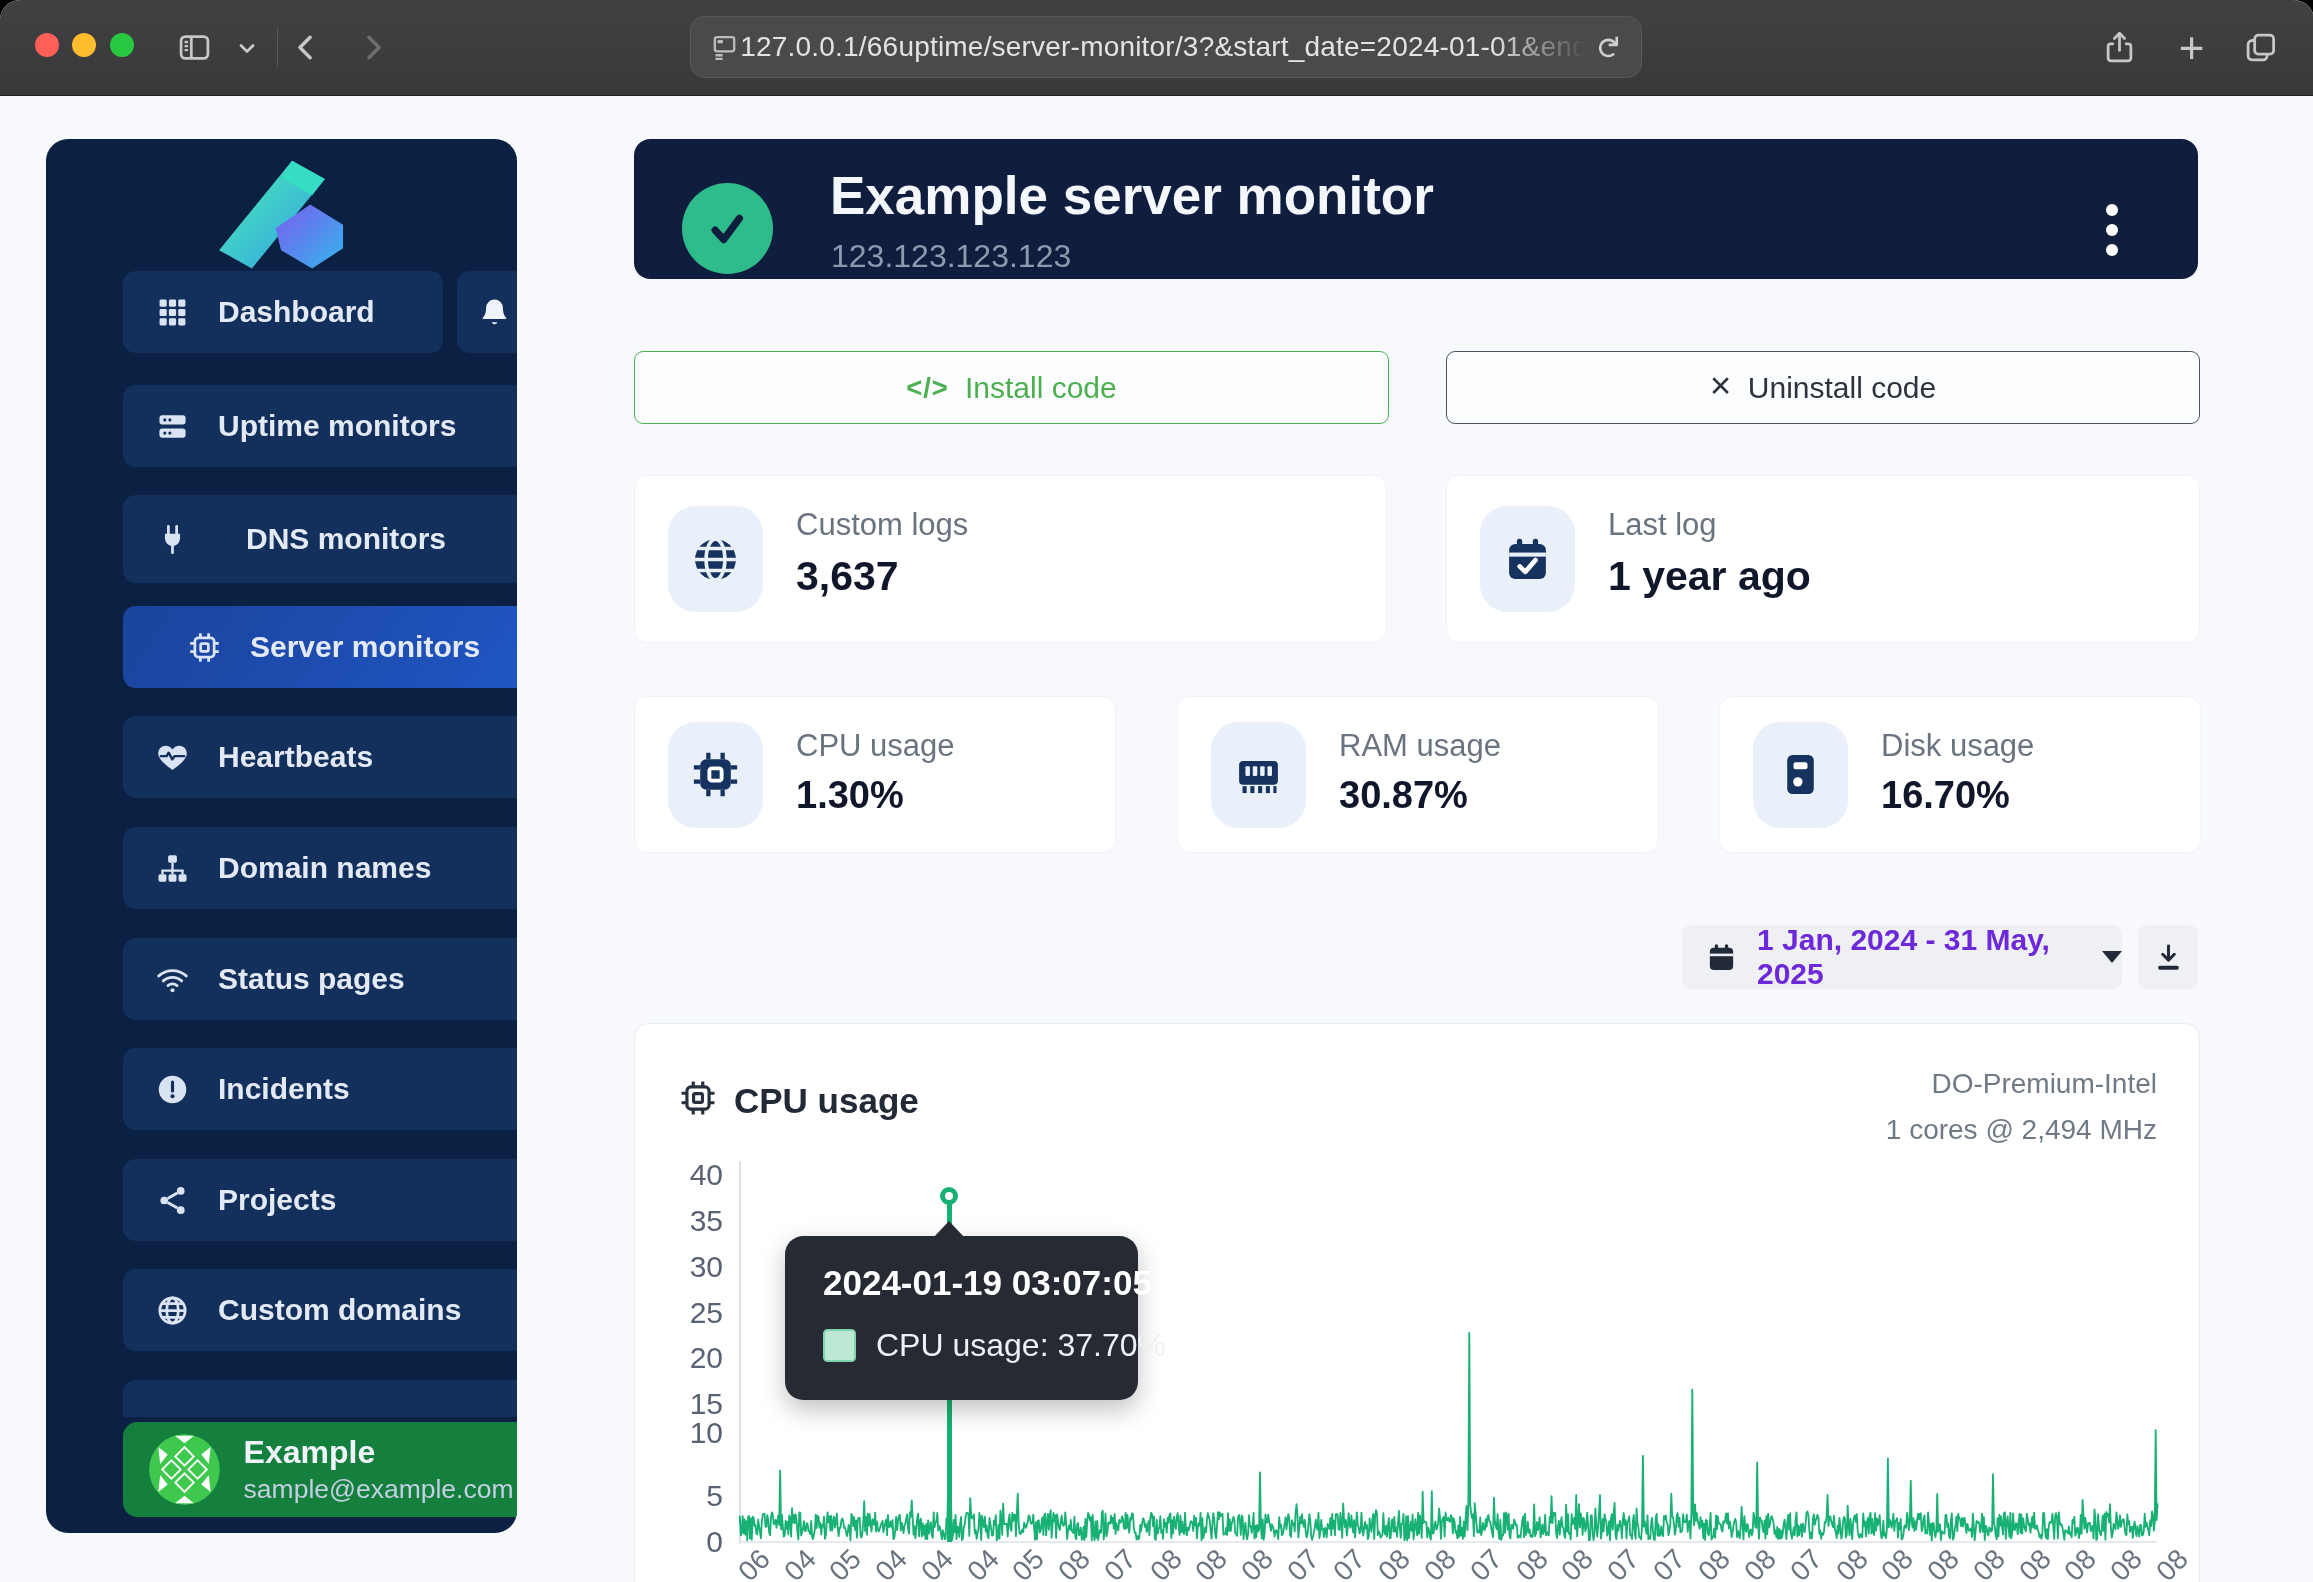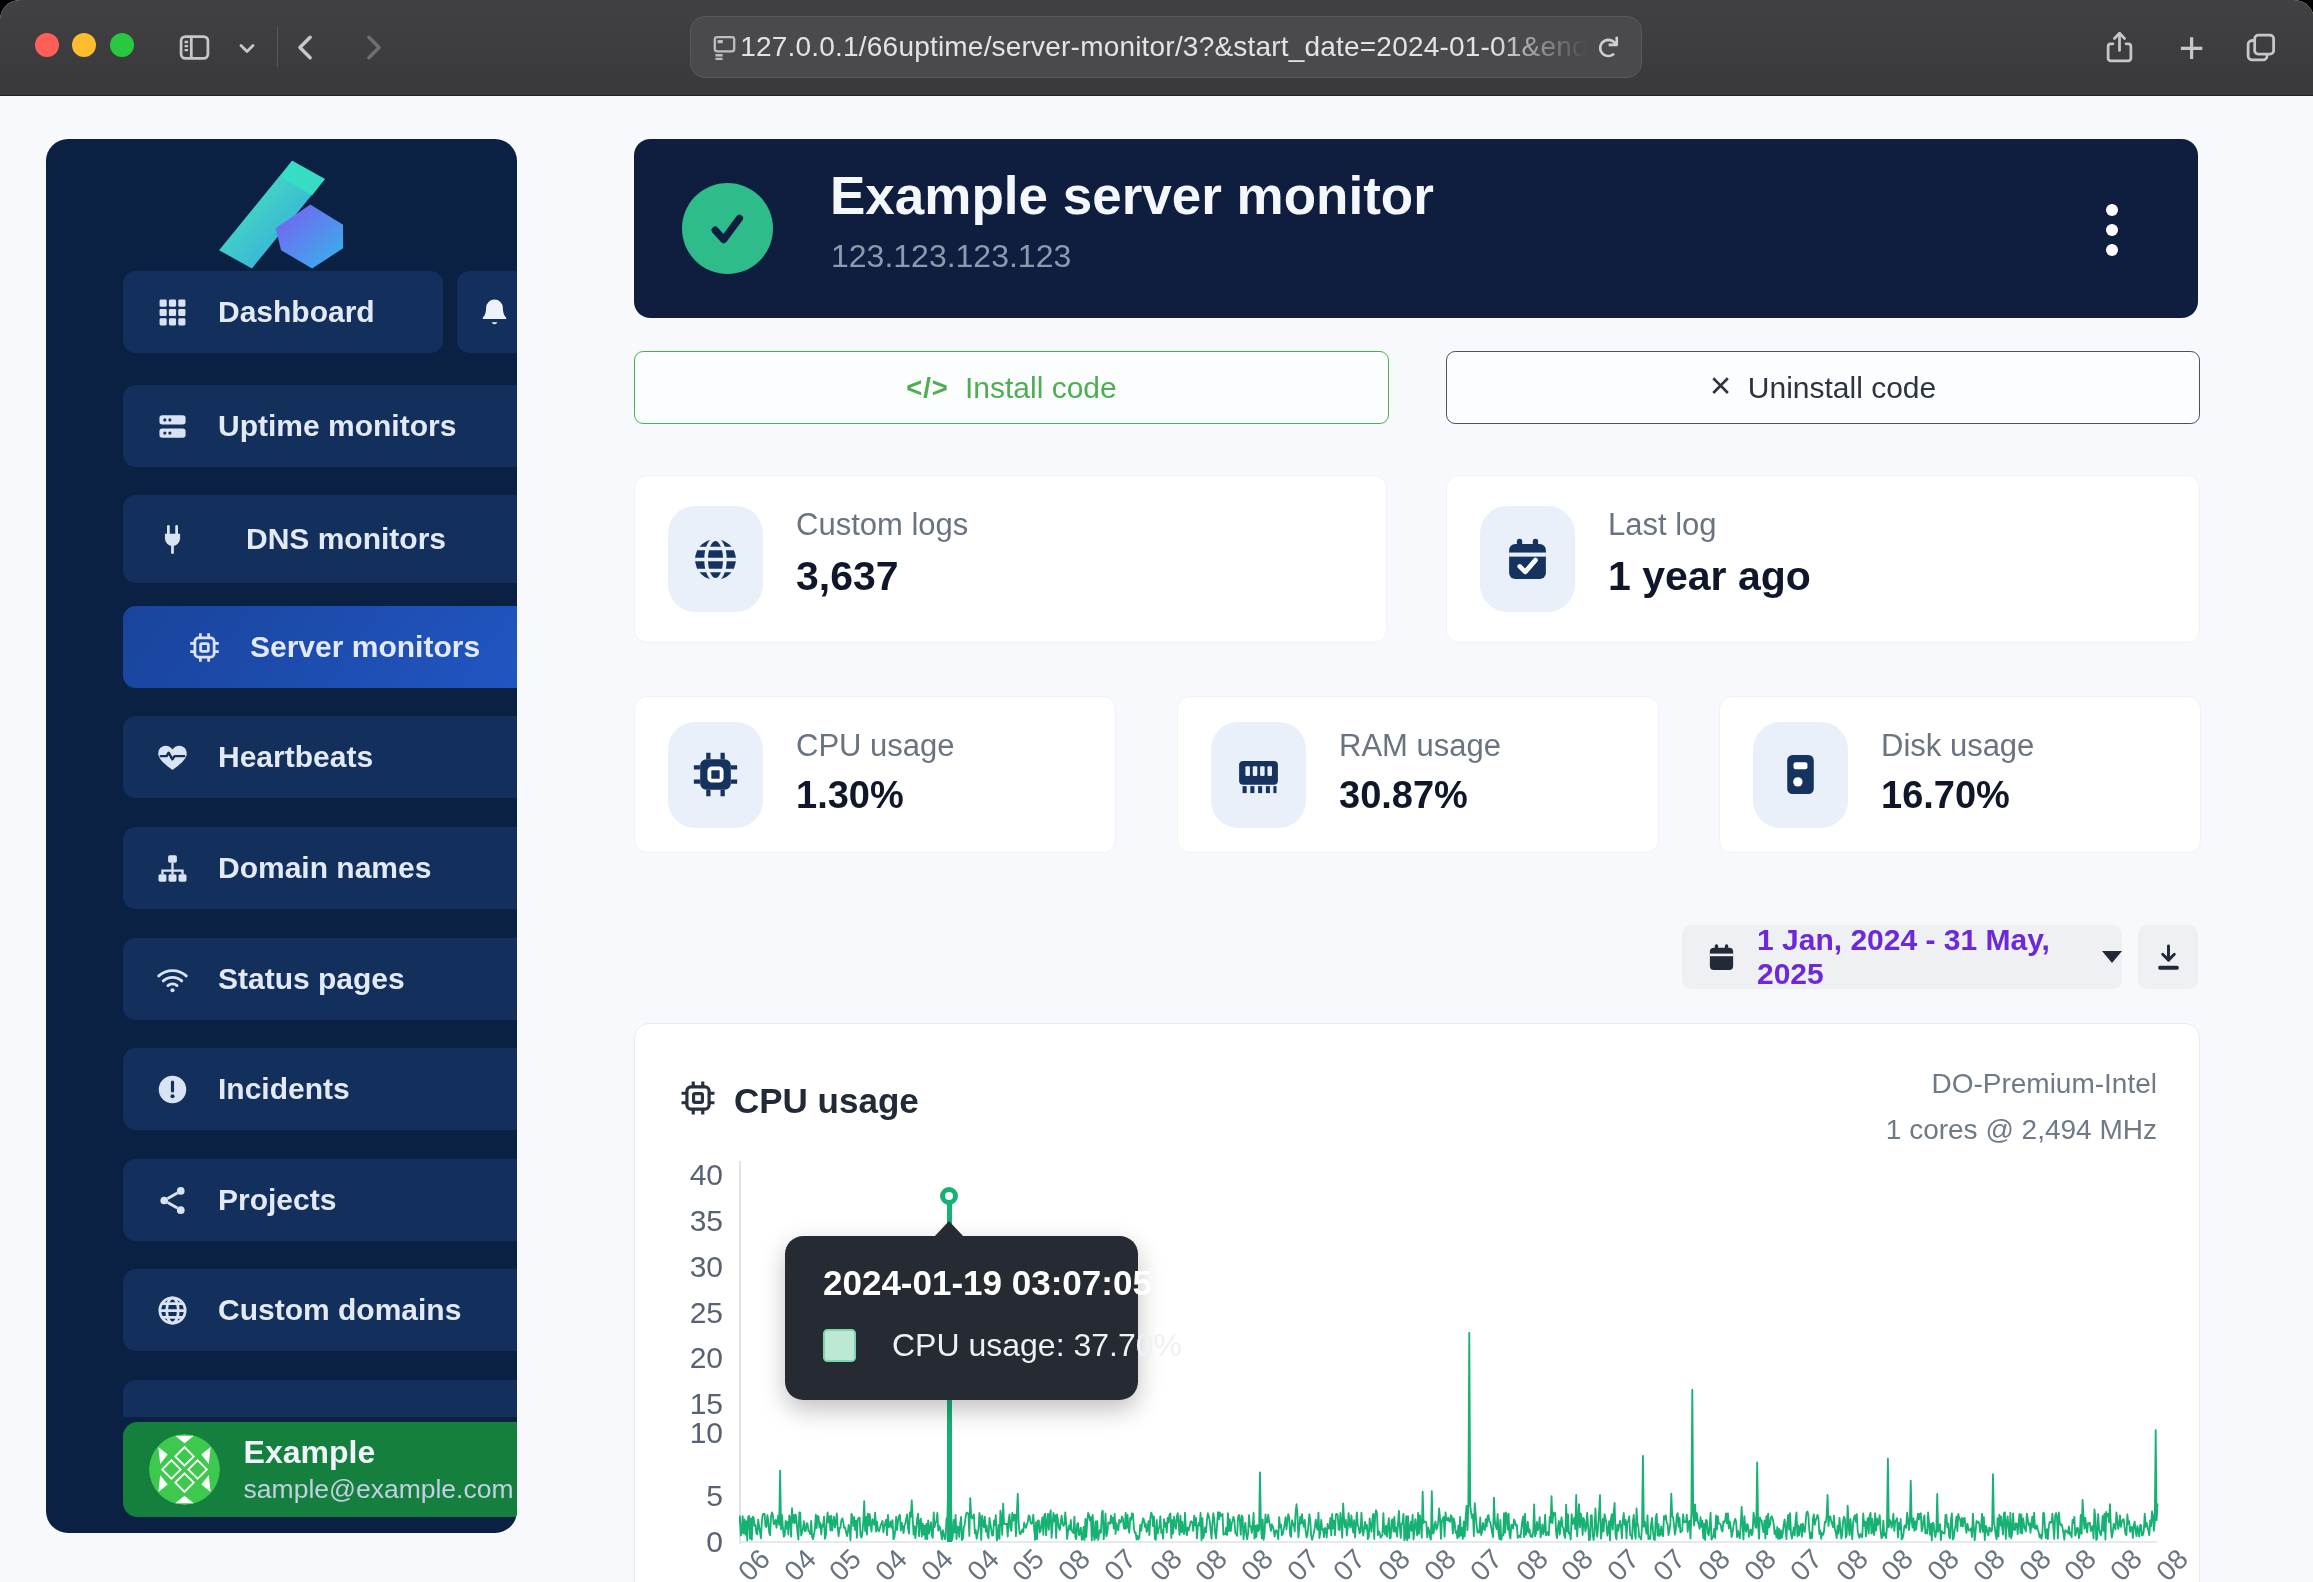--- a/index.html
+++ b/index.html
@@ -38,21 +38,21 @@
   .bellbtn{position:absolute;left:411px;top:132px;width:75px;height:82px;border-radius:12.8px;background:#13305c;
            display:flex;align-items:center;justify-content:center;color:#eef3fb;}
   .bellbtn svg{width:31px;height:31px;}
   .partial-item{position:absolute;left:77px;top:1241px;width:409px;height:37px;border-radius:12.8px 12.8px 0 0;background:#13305c;}
   .usercard{position:absolute;left:77px;top:1283px;width:409px;height:95px;border-radius:14.6px;background:#15803d;
             display:flex;align-items:center;}
   .avatar{width:71px;height:71px;border-radius:50%;margin:0 24px 0 25.6px;flex:0 0 auto;overflow:hidden;}
   .uname{font-size:32px;font-weight:700;color:#f0f4fa;line-height:1.25;}
   .umail{font-size:26.5px;color:#c3cfe2;line-height:1.3;}
   
-  .hcard{position:absolute;left:634px;top:43px;width:1564px;height:179px;border-radius:16.4px;background:#0f1d3f;}
+  .hcard{position:absolute;left:634px;top:43px;width:1564px;height:140px;border-radius:16.4px;background:#0f1d3f;}
   .hcheck{position:absolute;left:48px;top:44px;width:91px;height:91px;border-radius:50%;background:#2ebd8a;
           display:flex;align-items:center;justify-content:center;}
   .hcheck svg{width:51px;height:51px;}
   .htitle{position:absolute;left:196px;top:25.6px;font-size:53px;font-weight:700;color:#f4f7fb;}
   .hsub{position:absolute;left:197px;top:99px;font-size:32px;color:#8e99ad;}
   .kebab{position:absolute;right:68px;top:62px;width:37px;height:58px;display:flex;flex-direction:column;
          align-items:center;justify-content:center;gap:8.2px;cursor:pointer;}
   .kebab i{width:12px;height:12px;border-radius:50%;background:#fff;}
   .abtn{position:absolute;top:255px;height:71px;border-radius:9.1px;display:flex;align-items:center;
         justify-content:center;font-size:30px;gap:16.4px;cursor:pointer;background:#fcfdff;}
@@ -88,21 +88,21 @@
   .yaxis{position:absolute;left:104px;top:137px;width:1.8px;height:383px;background:#dfe3e9;}
   .xbase{position:absolute;left:104px;top:517px;width:1418px;height:1.8px;background:#e6e9ee;}
   .series{position:absolute;left:104px;top:137px;}
   .spike-line{position:absolute;width:4.6px;background:#16b173;}
   .spike-dot{position:absolute;width:18.3px;height:18.3px;border-radius:50%;background:#fff;border:5.5px solid #16b173;box-sizing:border-box;}
   .ttip{position:absolute;left:150px;top:212px;width:353px;height:164px;border-radius:18.3px;background:#262b33;
         box-shadow:0 9.1px 24px rgba(10,15,25,.25);}
   .ttip .arrow{position:absolute;top:-15.5px;width:0;height:0;border-left:15.5px solid transparent;
                border-right:15.5px solid transparent;border-bottom:16.4px solid #262b33;}
   .ttip-title{position:absolute;left:38px;top:27.4px;font-size:35px;font-weight:700;color:#fff;white-space:nowrap;}
-  .ttip-row{position:absolute;left:38px;top:91px;display:flex;align-items:center;gap:36px;}
+  .ttip-row{position:absolute;left:38px;top:91px;display:flex;align-items:center;gap:20px;}
   .swatch{width:33px;height:33px;border-radius:4.6px;background:#bde8d4;border:2.7px solid #7fd4ae;box-sizing:border-box;}
   .ttip-label{font-size:32px;color:#eef1f4;white-space:nowrap;}
   .xtick{position:absolute;font-size:28px;color:#6a7380;transform:rotate(-45deg);transform-origin:left top;white-space:nowrap;}
 </style>
 </head>
 <body>
 
 <div id="app">
   <div class="window">
 

